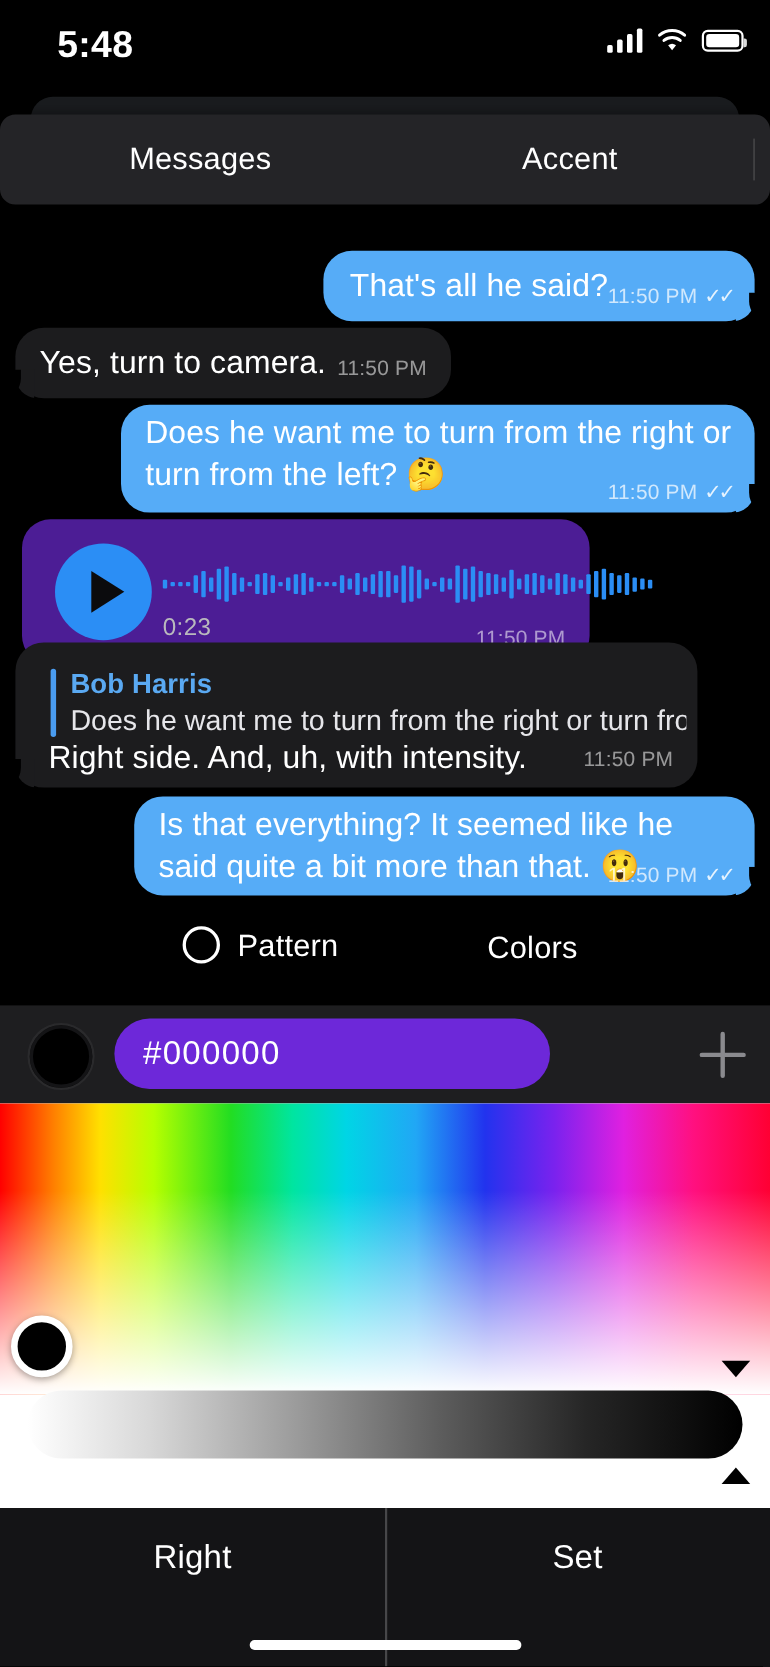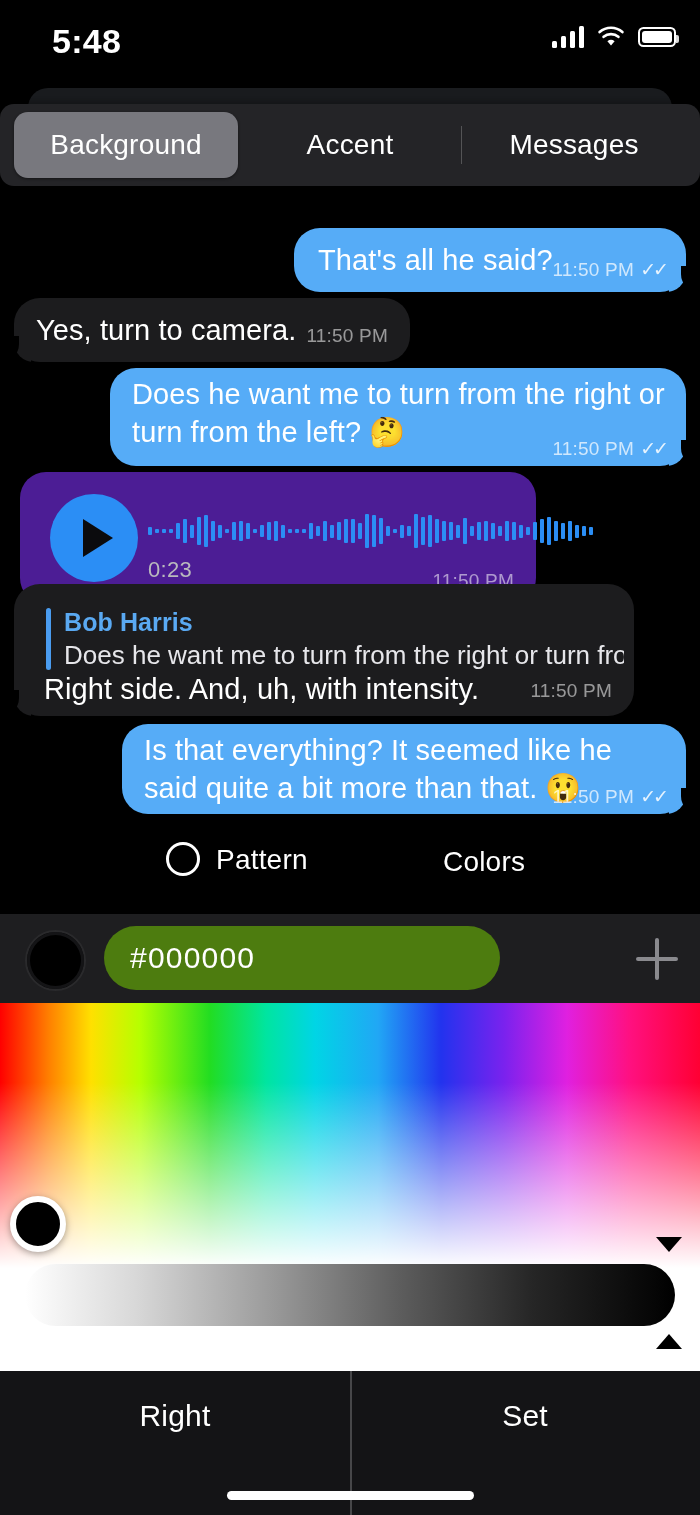--- a/index.html
+++ b/index.html
@@ -73,21 +73,21 @@
   
   .modrow{position:absolute;left:0;top:838px;width:700px;height:62px;}
   .mod-pattern{position:absolute;left:166px;top:4px;display:flex;align-items:flex-end;gap:16px;}
   .radio{width:34px;height:34px;border-radius:50%;border:3px solid #fff;box-sizing:border-box;}
   .mod-lbl{font-size:28px;color:#fff;letter-spacing:.2px;}
   .mod-colors{position:absolute;left:443px;top:8px;font-size:28px;color:#fff;letter-spacing:.2px;}
 
   
   .hexrow{position:absolute;left:0;top:914px;width:700px;height:89px;background:#1e1e20;}
   .swatch{position:absolute;left:25px;top:16px;width:57px;height:57px;border-radius:50%;background:#000;border:2px solid #2a2a2c;box-shadow:inset 0 0 0 3px #141416;}
-  .hexfield{position:absolute;left:104px;top:12px;width:396px;height:64px;background:#4d7c0f;border-radius:32px;display:flex;align-items:center;}
+  .hexfield{position:absolute;left:104px;top:12px;width:396px;height:64px;background:#6d28d9;border-radius:32px;display:flex;align-items:center;}
   .hexval{margin-left:26px;font-size:30px;color:#fff;letter-spacing:1.2px;}
   .plus{position:absolute;right:22px;top:24px;width:42px;height:42px;}
   .plus::before,.plus::after{content:"";position:absolute;background:#8a8a8e;border-radius:2px;}
   .plus::before{left:0;top:19px;width:42px;height:4px;}
   .plus::after{left:19px;top:0;width:4px;height:42px;}
 
   
   .picker{position:absolute;left:0;top:1003px;width:700px;height:368px;background:#fff;overflow:hidden;}
   .huebox{position:absolute;left:0;top:0;width:700px;height:265px;
      background:
@@ -252,30 +252,27 @@
       <div class="btext" style="position:absolute;left:22px;top:7px;right:20px;">Is that everything? It seemed like he said quite a bit more than that. 😲</div>
       <span class="bstamp" style="position:absolute;right:52px;bottom:6px;">11:50 PM</span>
       <span class="ticks" style="position:absolute;right:20px;bottom:6px;">✓✓</span>
       <span class="tail-r"></span>
     </div>
   </div>
 
   <div class="seg-shadow"></div>
   <div class="segwrap">
     <div class="seg">
-      <div class="seg-item active">
-        <span>Background</span>
+      <div class="seg-item">
+        <span>Messages</span>
       </div>
       <div class="seg-item">
         <span>Accent</span>
         <span class="seg-div"></span>
       </div>
-      <div class="seg-item">
-        <span>Messages</span>
-      </div>
     </div>
   </div>
 
   <div class="modrow">
     <div class="mod-pattern">
       <span class="radio"></span>
       <span class="mod-lbl">Pattern</span>
     </div>
     <div class="mod-colors">
       <span>Colors</span>

